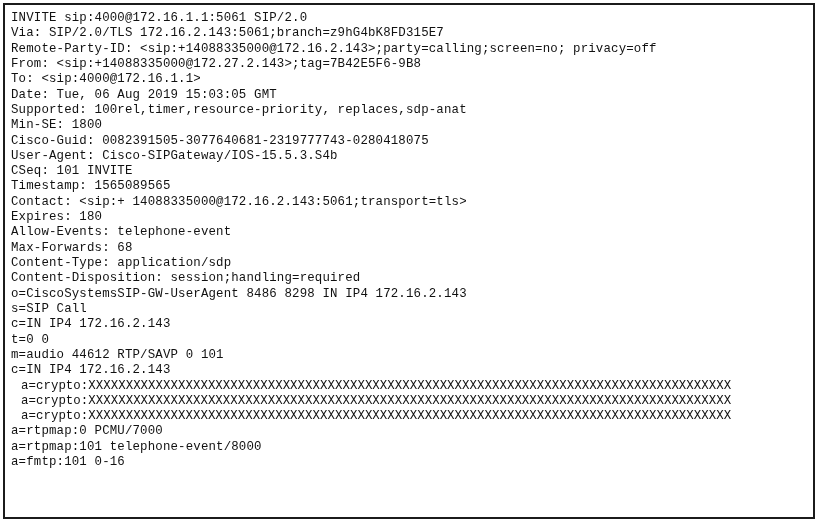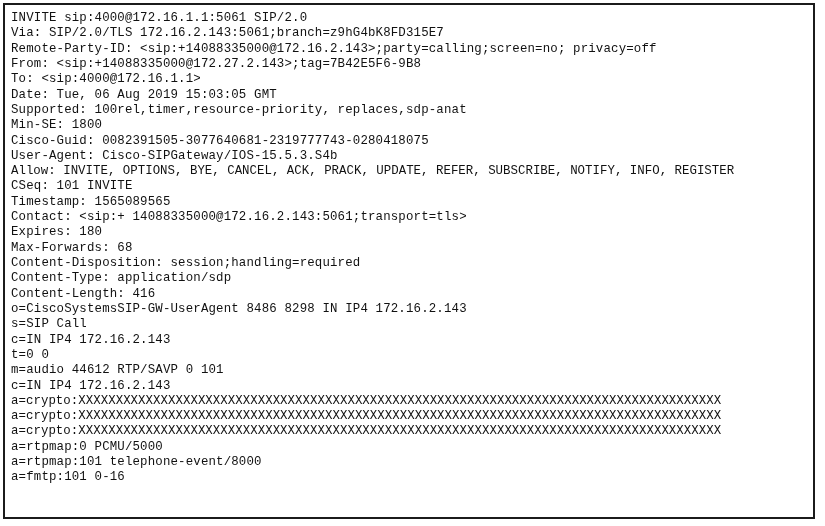--- a/index.html
+++ b/index.html
@@ -46,20 +46,21 @@
     font-size: 12.4px;
     line-height: 15.32px;
     letter-spacing: 0.16px;
     color: #111111;
     height: 15.32px;
   }
 
   
   .sip-line.crypto {
     letter-spacing: 0.04px;
+    margin-left: 10px;
   }
 
   
   .sip-line.overflow-right {
     letter-spacing: 0.02px;
   }
 </style>
 </head>
 <body>
 
@@ -68,35 +69,34 @@
       <span class="sip-line">INVITE sip:4000@172.16.1.1:5061 SIP/2.0</span>
       <span class="sip-line">Via: SIP/2.0/TLS 172.16.2.143:5061;branch=z9hG4bK8FD315E7</span>
       <span class="sip-line">Remote-Party-ID: &lt;sip:+14088335000@172.16.2.143&gt;;party=calling;screen=no; privacy=off</span>
       <span class="sip-line">From: &lt;sip:+14088335000@172.27.2.143&gt;;tag=7B42E5F6-9B8</span>
       <span class="sip-line">To: &lt;sip:4000@172.16.1.1&gt;</span>
       <span class="sip-line">Date: Tue, 06 Aug 2019 15:03:05 GMT</span>
       <span class="sip-line">Supported: 100rel,timer,resource-priority, replaces,sdp-anat</span>
       <span class="sip-line">Min-SE: 1800</span>
       <span class="sip-line">Cisco-Guid: 0082391505-3077640681-2319777743-0280418075</span>
       <span class="sip-line">User-Agent: Cisco-SIPGateway/IOS-15.5.3.S4b</span>
-      <span class="sip-line overflow-right">Allow: INVITE, OPTIONS, BYE, CANCEL, ACK, PRACK, UPDATE, REFER, SUBSCRIBE, NOTIFY, INFO, REGISTER</span>
       <span class="sip-line">CSeq: 101 INVITE</span>
       <span class="sip-line">Timestamp: 1565089565</span>
       <span class="sip-line">Contact: &lt;sip:+ 14088335000@172.16.2.143:5061;transport=tls&gt;</span>
       <span class="sip-line">Expires: 180</span>
+      <span class="sip-line">Allow-Events: telephone-event</span>
       <span class="sip-line">Max-Forwards: 68</span>
+      <span class="sip-line">Content-Type: application/sdp</span>
       <span class="sip-line">Content-Disposition: session;handling=required</span>
-      <span class="sip-line">Content-Type: application/sdp</span>
-      <span class="sip-line">Content-Length: 416</span>
       <span class="sip-line">o=CiscoSystemsSIP-GW-UserAgent 8486 8298 IN IP4 172.16.2.143</span>
       <span class="sip-line">s=SIP Call</span>
       <span class="sip-line">c=IN IP4 172.16.2.143</span>
       <span class="sip-line">t=0 0</span>
       <span class="sip-line">m=audio 44612 RTP/SAVP 0 101</span>
       <span class="sip-line">c=IN IP4 172.16.2.143</span>
       <span class="sip-line crypto">a=crypto:XXXXXXXXXXXXXXXXXXXXXXXXXXXXXXXXXXXXXXXXXXXXXXXXXXXXXXXXXXXXXXXXXXXXXXXXXXXXXXXXXXXXXX</span>
       <span class="sip-line crypto">a=crypto:XXXXXXXXXXXXXXXXXXXXXXXXXXXXXXXXXXXXXXXXXXXXXXXXXXXXXXXXXXXXXXXXXXXXXXXXXXXXXXXXXXXXXX</span>
       <span class="sip-line crypto">a=crypto:XXXXXXXXXXXXXXXXXXXXXXXXXXXXXXXXXXXXXXXXXXXXXXXXXXXXXXXXXXXXXXXXXXXXXXXXXXXXXXXXXXXXXX</span>
-      <span class="sip-line">a=rtpmap:0 PCMU/5000</span>
+      <span class="sip-line">a=rtpmap:0 PCMU/7000</span>
       <span class="sip-line">a=rtpmap:101 telephone-event/8000</span>
       <span class="sip-line">a=fmtp:101 0-16</span>
     </div>
 </div>
 
 </body></html>

